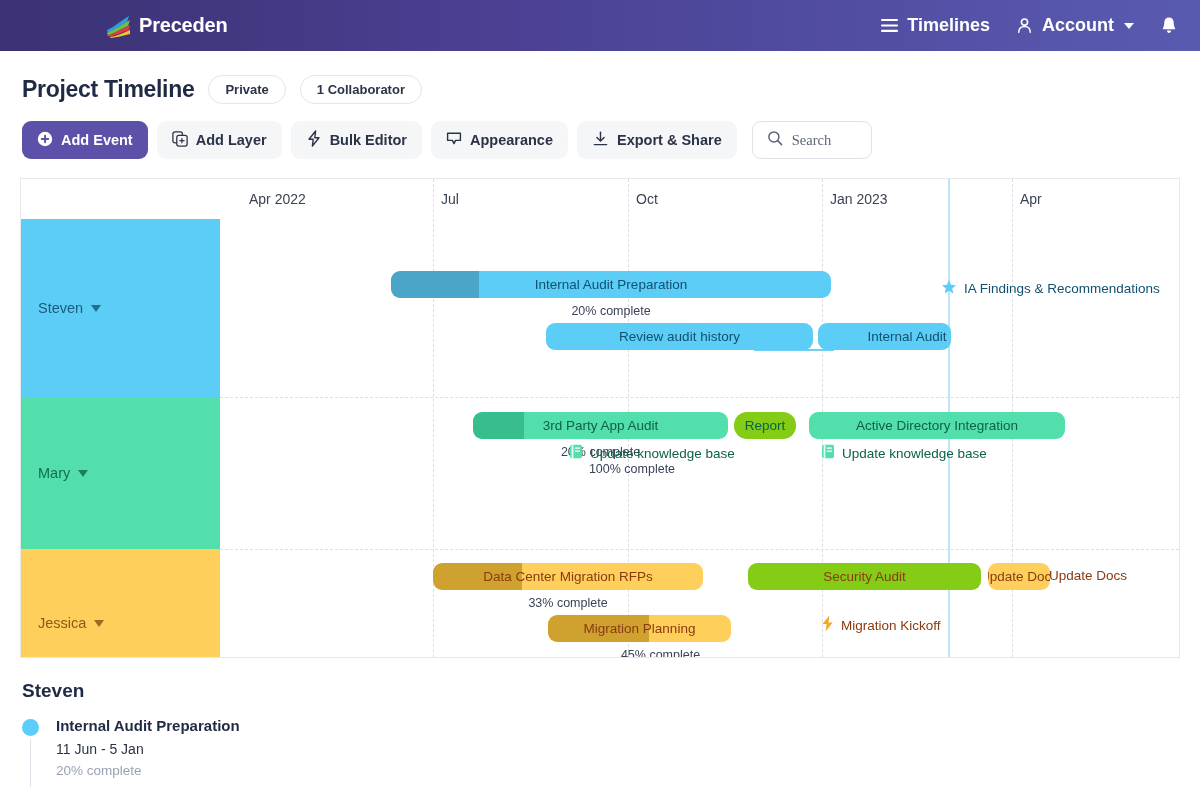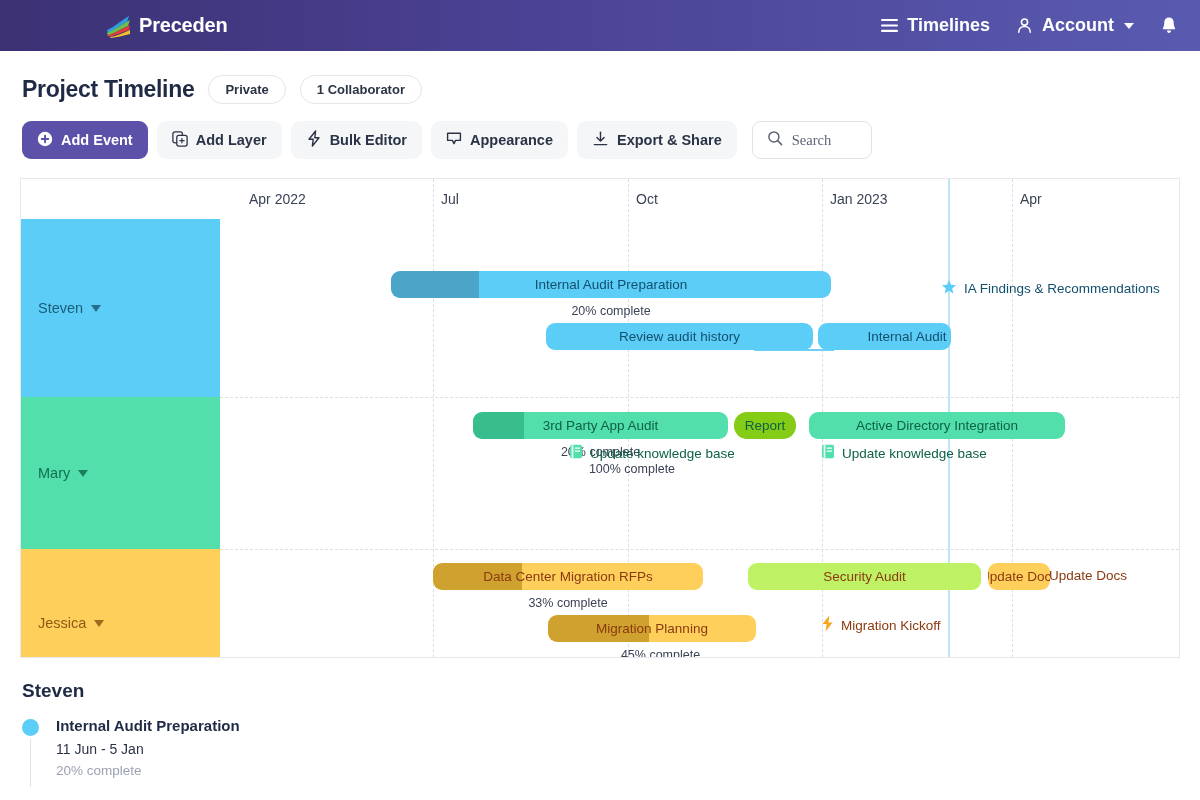--- a/index.html
+++ b/index.html
@@ -345,27 +345,27 @@
             <rect x="2.6" y="0.8" width="1.8" height="13.4" fill="#ffffff" opacity="0.85"></rect>
             <rect x="5.6" y="3.4" width="5.6" height="1.4" rx="0.7" fill="#ffffff"></rect>
             <rect x="5.6" y="6.4" width="5.6" height="1.4" rx="0.7" fill="#ffffff"></rect>
           </svg></span>
         <span>Update knowledge base</span>
       </div>
       <div class="bar" style="left:412px;top:384px;width:270px;background:#ffcf5c;color:#8a3a10;">
         <span class="fill" style="width:89px;background:#cfa12f;"></span>
         <span class="btxt">Data Center Migration RFPs</span>
       </div>
-      <div class="bar" style="left:727px;top:384px;width:233px;background:#bef264;color:#8a3a10;">
+      <div class="bar" style="left:727px;top:384px;width:233px;background:#84cc16;color:#8a3a10;">
         <span class="btxt">Security Audit</span>
       </div>
       <div class="bar" style="left:967px;top:384px;width:62px;background:#ffcf5c;color:#8a3a10;">
         <span class="btxt">Update Docs</span>
       </div>
-      <div class="bar" style="left:527px;top:436px;width:208px;background:#ffcf5c;color:#8a3a10;">
+      <div class="bar" style="left:527px;top:436px;width:183px;background:#ffcf5c;color:#8a3a10;">
         <span class="fill" style="width:101px;background:#cfa12f;"></span>
         <span class="btxt">Migration Planning</span>
       </div>
       <div class="pct" style="left:412px;top:417px;width:270px;">33% complete</div>
       <div class="pct" style="left:527px;top:469px;width:225px;">45% complete</div>
       <div class="milestone" style="left:800px;top:436px;color:#8a3a10;">
         <span><svg width="13" height="17" viewBox="0 0 13 17">
             <path d="M8.4 0.6 L1.4 9 H5.6 L4.6 16.4 L11.6 7.6 H7.4 Z" fill="#f5a623"></path>
           </svg></span>
         <span>Migration Kickoff</span>

